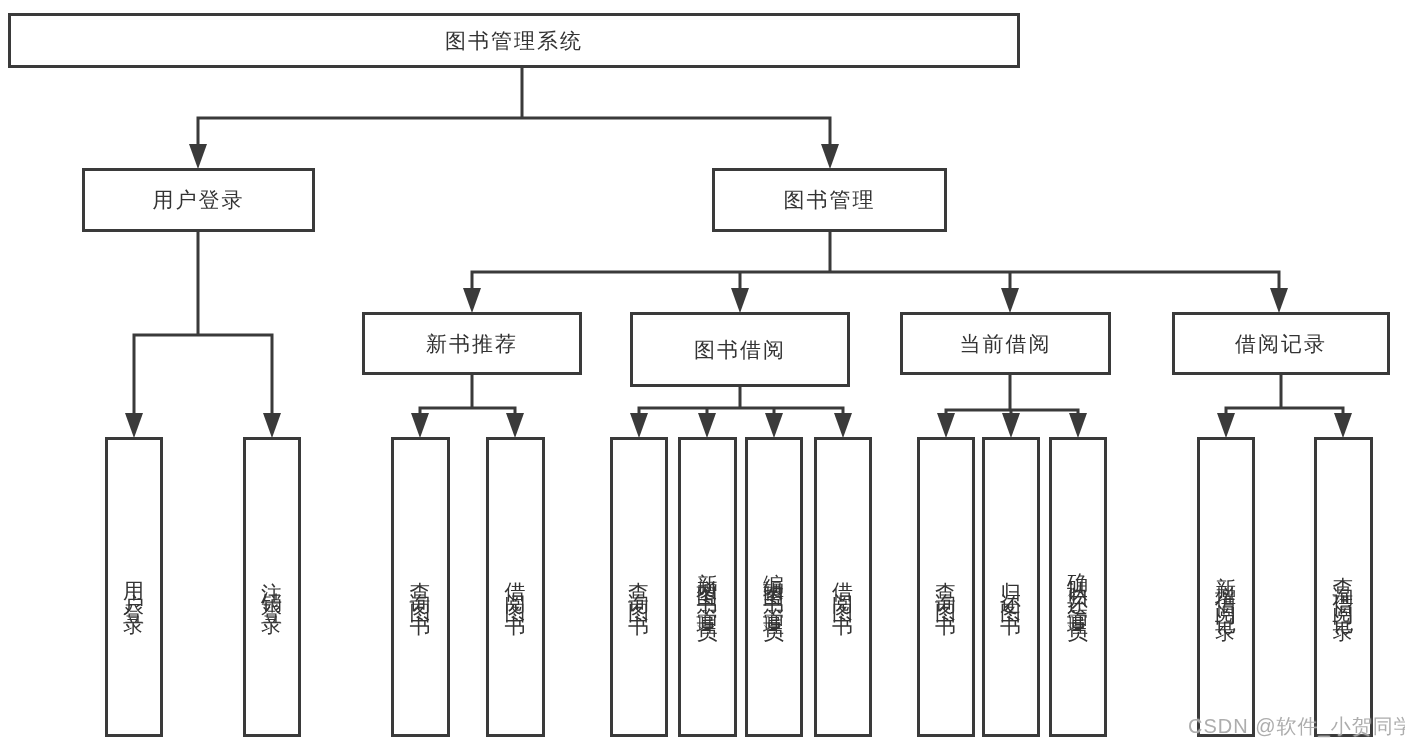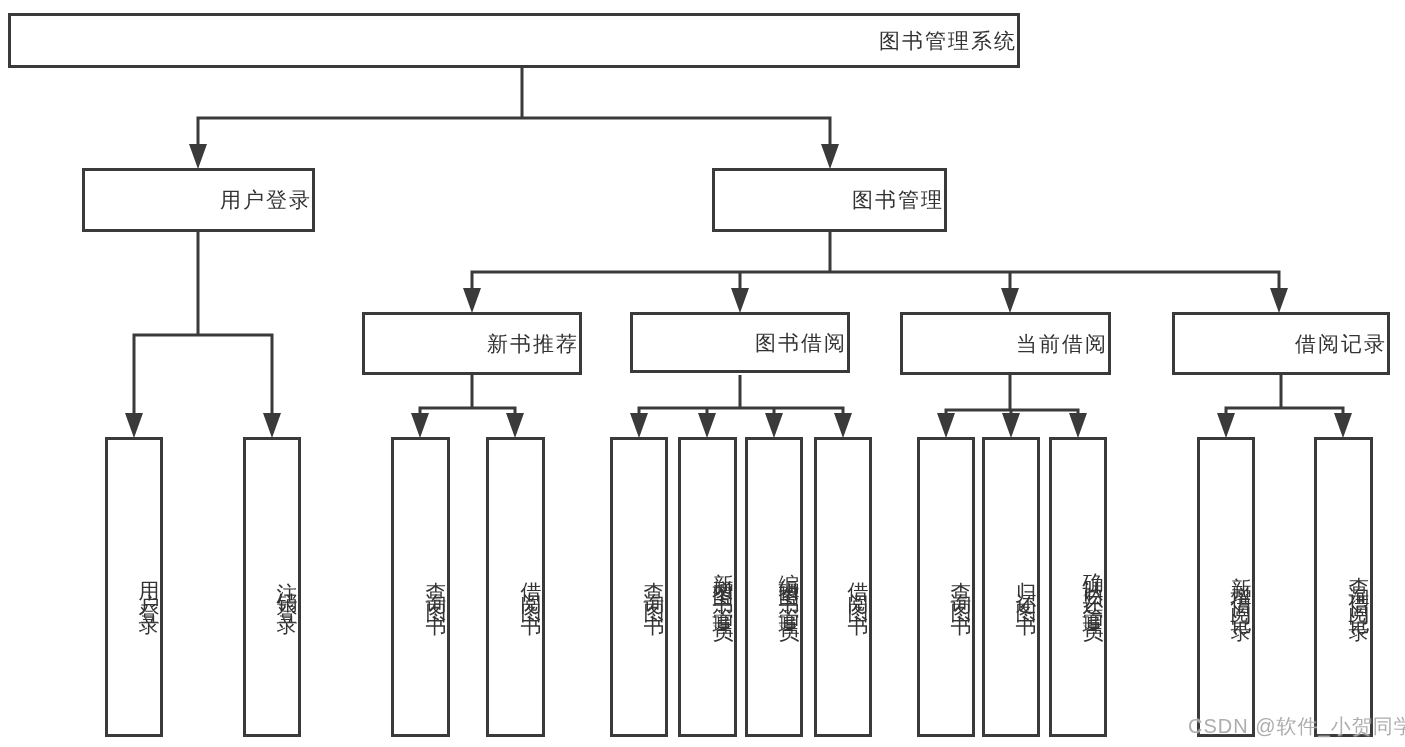--- a/index.html
+++ b/index.html
@@ -17,21 +17,21 @@
     width: 1405px; height: 747px;
     pointer-events: none;
   }
   .node {
     position: absolute;
     box-sizing: border-box;
     border: 3px solid #3a3a3a;
     background: #ffffff;
     display: flex;
     align-items: center;
-    justify-content: flex-end;
+    justify-content: center;
     z-index: 2;
   }
   .hlabel {
     font-size: 21px;
     color: #333333;
     letter-spacing: 2px;
     white-space: nowrap;
   }
   .vtext {
     writing-mode: vertical-rl;
@@ -120,21 +120,21 @@
   <div class="node" style="left:82px; top:168px; width:233px; height:64px;">
     <span class="hlabel">用户登录</span>
   </div>
   <div class="node" style="left:712px; top:168px; width:235px; height:64px;">
     <span class="hlabel">图书管理</span>
   </div>
 
   <div class="node" style="left:362px; top:312px; width:220px; height:63px;">
     <span class="hlabel">新书推荐</span>
   </div>
-  <div class="node" style="left:630px; top:312px; width:220px; height:61px;">
+  <div class="node" style="left:630px; top:312px; width:220px; height:75px;">
     <span class="hlabel">图书借阅</span>
   </div>
   <div class="node" style="left:900px; top:312px; width:211px; height:63px;">
     <span class="hlabel">当前借阅</span>
   </div>
   <div class="node" style="left:1172px; top:312px; width:218px; height:63px;">
     <span class="hlabel">借阅记录</span>
   </div>
 
   <div class="node" style="left:105px; top:437px; width:58px; height:300px;">

